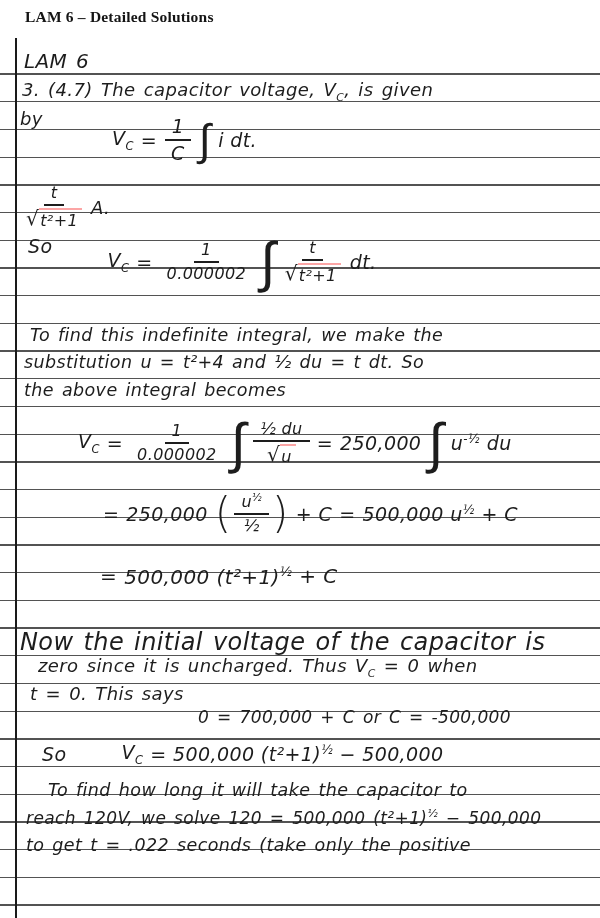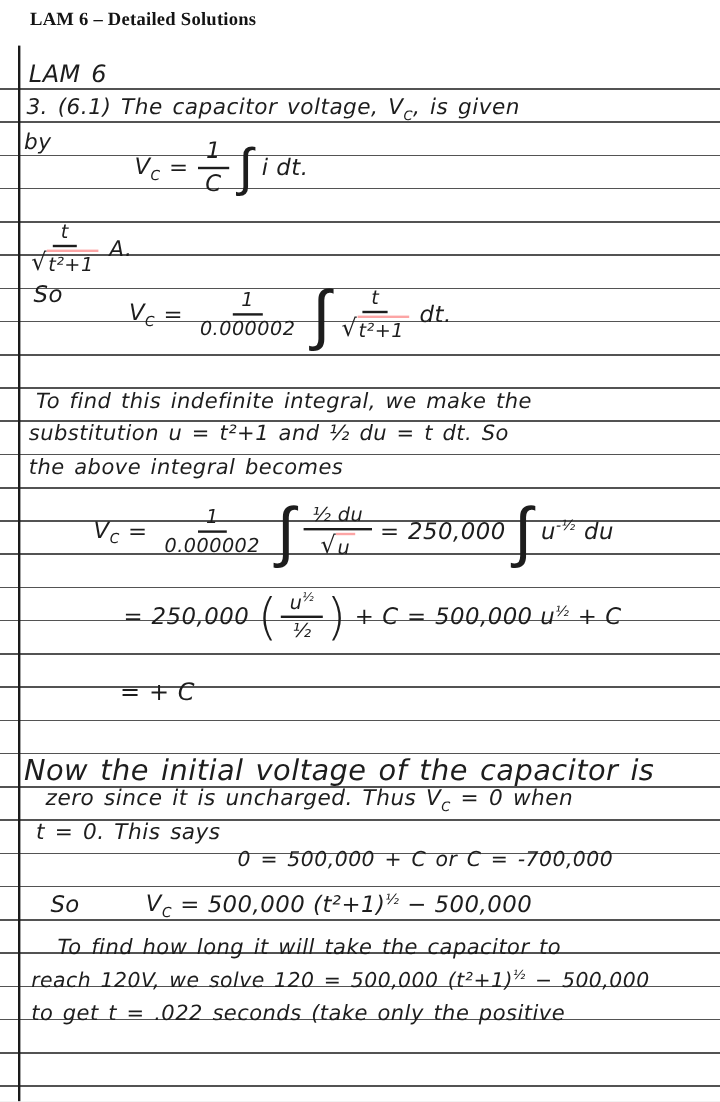--- a/index.html
+++ b/index.html
@@ -61,21 +61,21 @@
 <div id="page">
 
   <div class="rules"></div>
   <div class="margin-line"></div>
 
   <div class="printed-header">LAM 6 – Detailed Solutions</div>
 
   <div class="hw row fs20" style="left:24px; top:49px;">LAM 6</div>
 
   <div class="hw row" style="left:22px; top:79px; font-size:18px;">
-    <span>3. (6.1)  The capacitor voltage, V</span><sub>C</sub><span>, is given</span>
+    <span>3. (4.7)  The capacitor voltage, V</span><sub>C</sub><span>, is given</span>
   </div>
 
   <div class="hw row" style="left:20px; top:108px; font-size:18px;">by</div>
 
   <div class="hw eq" style="left:112px; top:113px; height:54px;">
     <span><span>V</span><sub>C</sub></span>
     <span>=</span>
     <span class="frac">
       <span class="num">1</span>
       <span class="den">C</span>
@@ -112,21 +112,21 @@
         <span class="sqrt">
             <span class="sign">√</span>
             <span class="rad">t²+1</span>
           </span>
       </span>
     </span>
     <span>dt.</span>
   </div>
 
   <div class="hw row" style="left:30px; top:325px;">To find this indefinite integral, we make the</div>
-  <div class="hw row" style="left:24px; top:352px;">substitution u = t²+1 and ½ du = t dt. So</div>
+  <div class="hw row" style="left:24px; top:352px;">substitution u = t²+4 and ½ du = t dt. So</div>
   <div class="hw row" style="left:24px; top:380px;">the above integral becomes</div>
 
   <div class="hw eq" style="left:78px; top:413px; height:60px;">
     <span><span>V</span><sub>C</sub></span>
     <span>=</span>
     <span class="frac fs16">
       <span class="num">1</span>
       <span class="den">0.000002</span>
     </span>
     <span class="integral big">∫</span>
@@ -156,30 +156,31 @@
     </span>
     <span class="bigparen">)</span>
     <span>+ C</span>
     <span>=</span>
     <span><span>500,000 u</span><sup>½</sup></span>
     <span>+ C</span>
   </div>
 
   <div class="hw eq" style="left:100px; top:554px; height:44px; font-size:20px;">
     <span>=</span>
+    <span><span>500,000 (t²+1)</span><sup>½</sup></span>
     <span>+ C</span>
   </div>
 
   <div class="hw row" style="left:20px; top:628px; font-size:24px;">Now the initial voltage of the capacitor is</div>
   <div class="hw row" style="left:38px; top:655px; font-size:18px;">
     <span>zero since it is uncharged. Thus V</span><sub>C</sub><span> = 0 when</span>
   </div>
   <div class="hw row" style="left:30px; top:683px; font-size:18px;">t = 0. This says</div>
 
-  <div class="hw row" style="left:198px; top:707px; font-size:17px;">0 = 500,000 + C  or C = -700,000</div>
+  <div class="hw row" style="left:198px; top:707px; font-size:17px;">0 = 700,000 + C  or C = -500,000</div>
 
   <div class="hw eq" style="left:42px; top:735px; height:38px; font-size:19px;">
     <span class="sp-so">So</span>
     <span><span>V</span><sub>C</sub></span>
     <span><span> = 500,000 (t²+1)</span><sup>½</sup><span> − 500,000</span></span>
   </div>
 
   <div class="hw row" style="left:48px; top:780px;">To find how long it will take the capacitor to</div>
   <div class="hw row" style="left:26px; top:807px; font-size:17px;">
     <span>reach 120V, we solve 120 = 500,000 (t²+1)</span><sup>½</sup><span> − 500,000</span>

